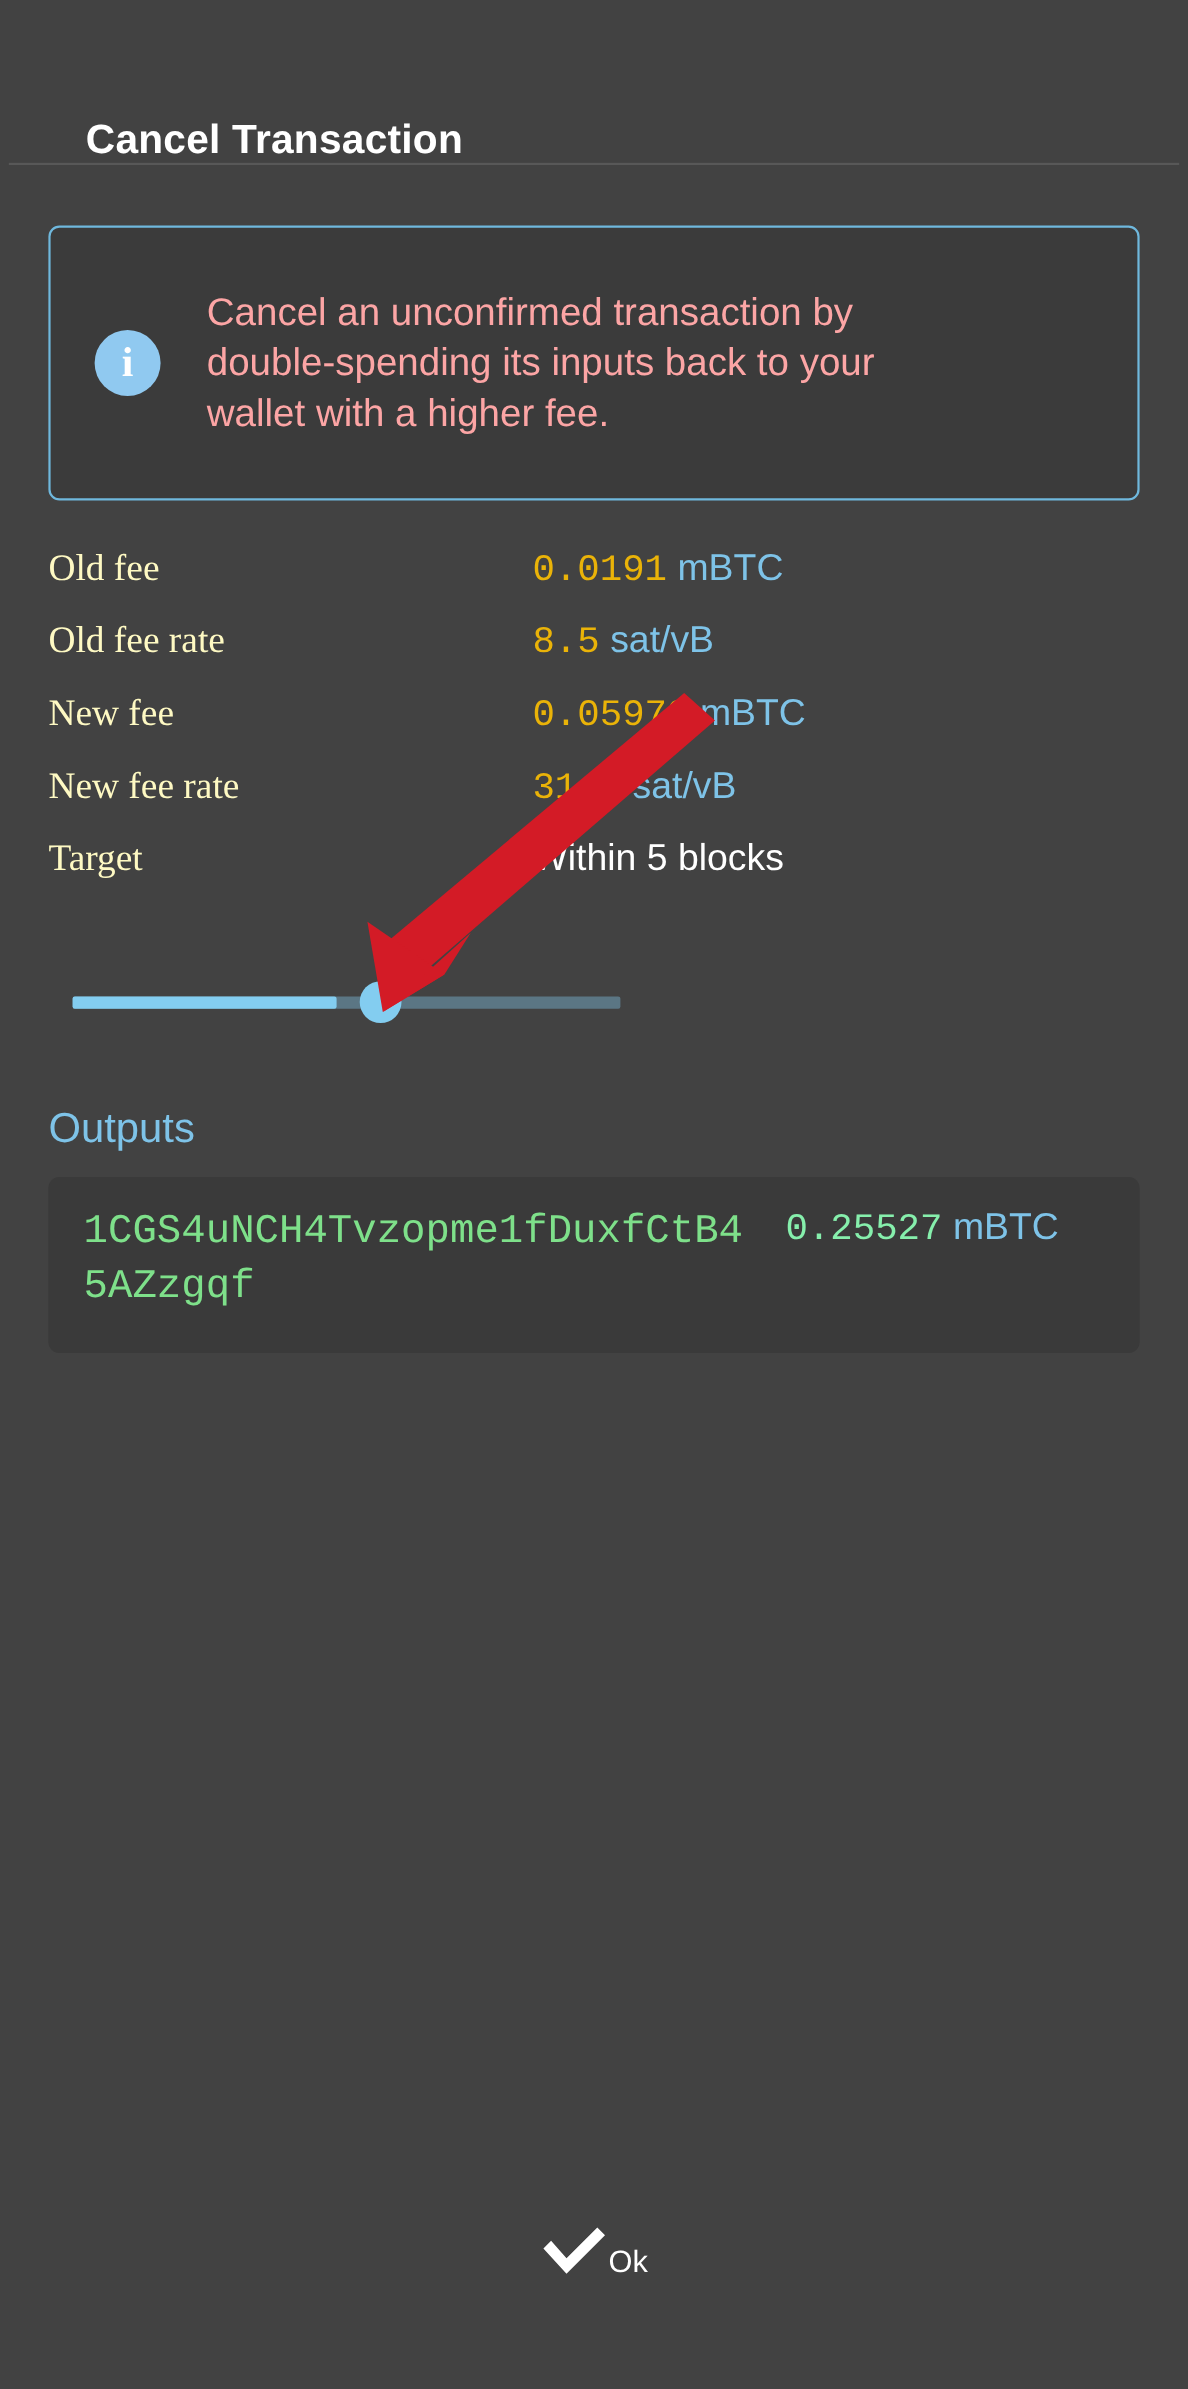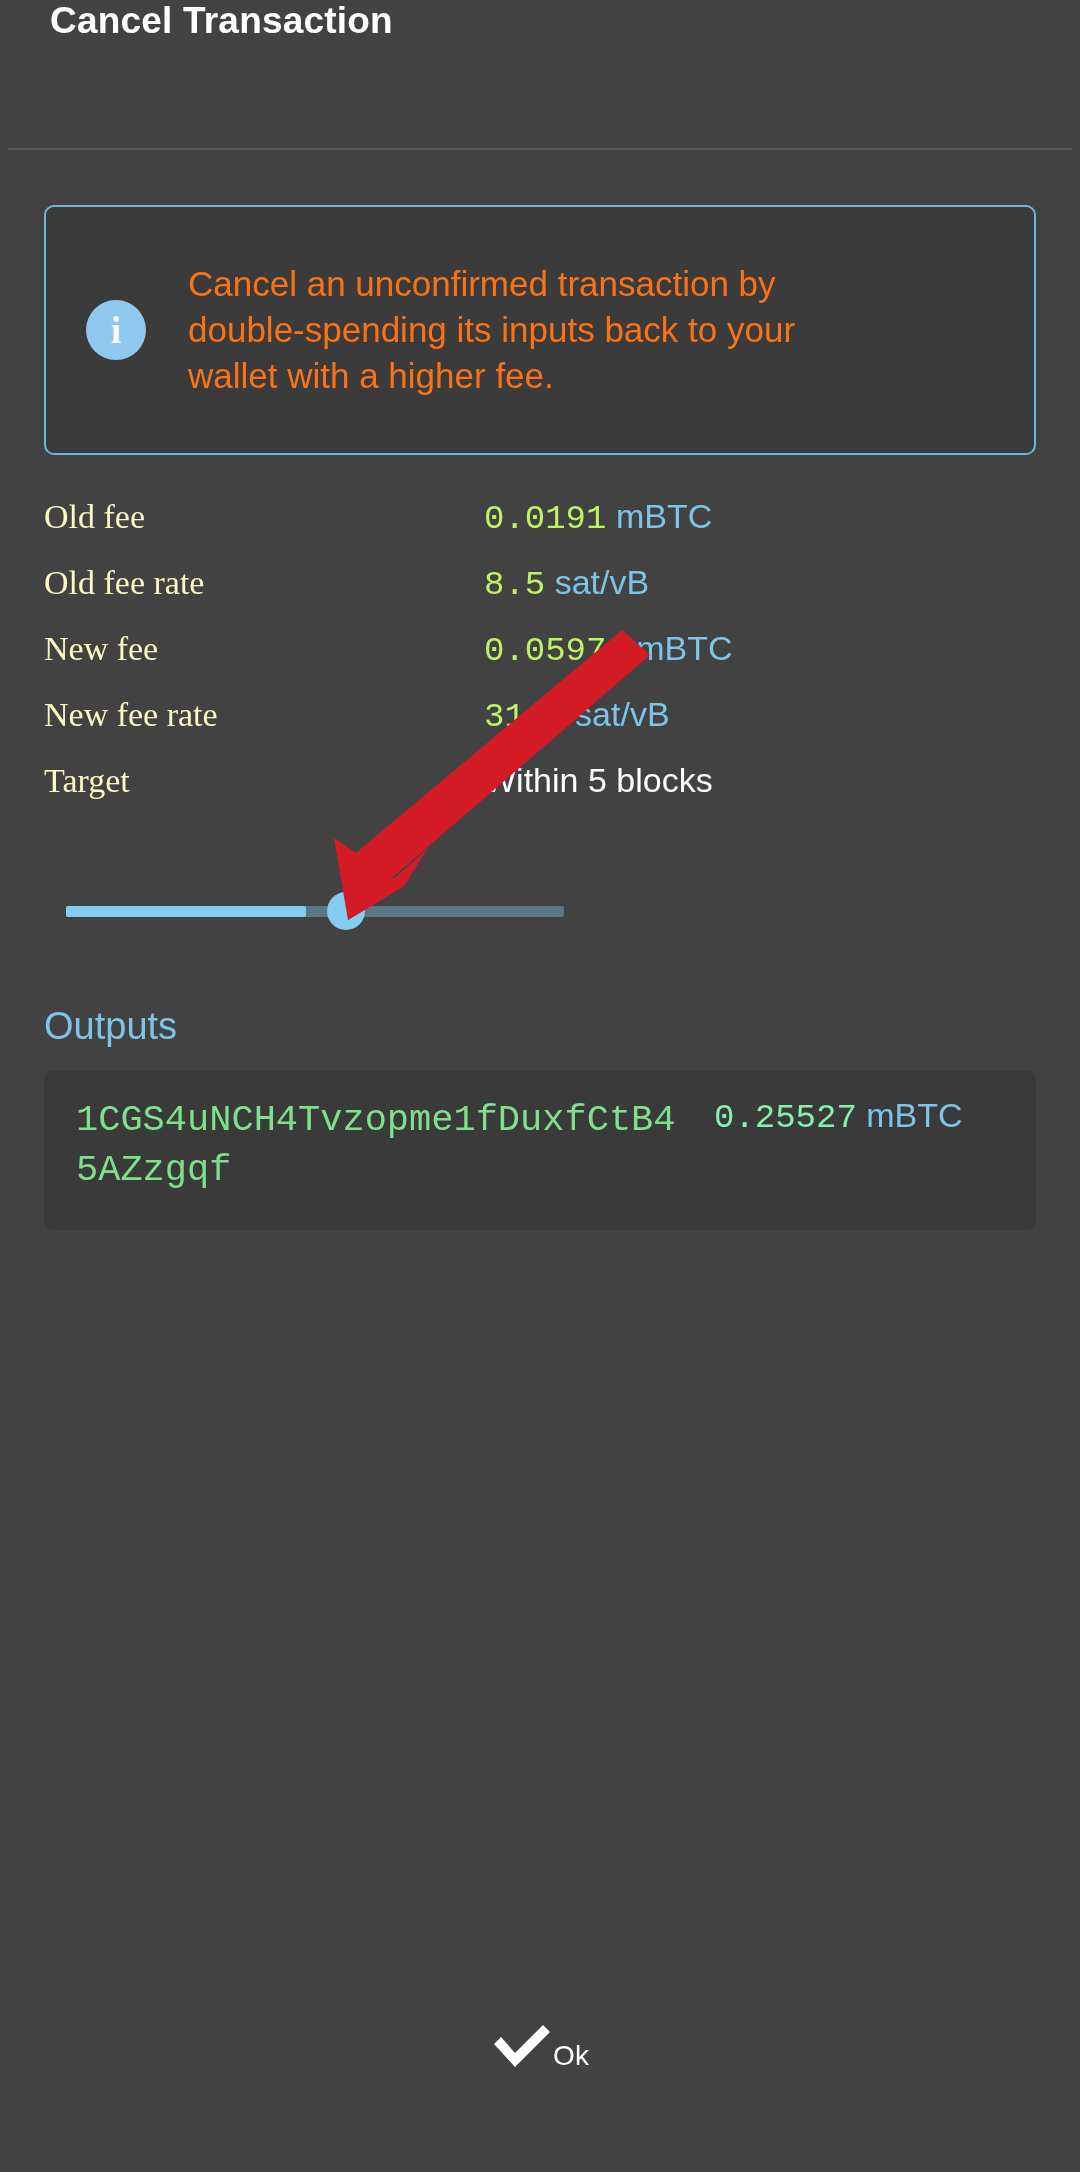--- a/index.html
+++ b/index.html
@@ -18,22 +18,22 @@
     height: 2172px;
     background: #424242;
     display: flex;
     flex-direction: column;
   }
 
   
   .titlebar {
     height: 148px;
     display: flex;
-    align-items: flex-start;
-    padding: 0 50px;
+    align-items: flex-end;
+    padding: 0 78px;
     flex: 0 0 auto;
   }
   .title-text {
     color: #ffffff;
     font-size: 37px;
     font-weight: bold;
     letter-spacing: 0.2px;
   }
   .title-divider {
     height: 2px;
@@ -69,21 +69,21 @@
     display: flex;
     align-items: center;
     justify-content: center;
     color: #ffffff;
     font-size: 38px;
     font-weight: bold;
     font-family: "Liberation Serif", serif;
     margin-right: 42px;
   }
   .info-text {
-    color: #f97316;
+    color: #fca5a5;
     font-size: 35px;
     line-height: 1.32;
     max-width: 700px;
   }
 
   
   .fee-table {
     margin-top: 42px;
   }
   .fee-row {
@@ -96,21 +96,21 @@
     font-size: 34px;
     width: 440px;
     flex: 0 0 440px;
     font-family: Liberation Serif, serif;
   }
   .fee-value {
     font-size: 34px;
     white-space: nowrap;
   }
   .fee-num {
-    color: #bef264;
+    color: #eab308;
     font-family: "Liberation Mono", monospace;
     font-size: 34px;
   }
   .fee-unit {
     color: #7ec3e8;
     font-family: "Liberation Sans", sans-serif;
     font-size: 34px;
   }
   .fee-plain {
     color: #ffffff;

